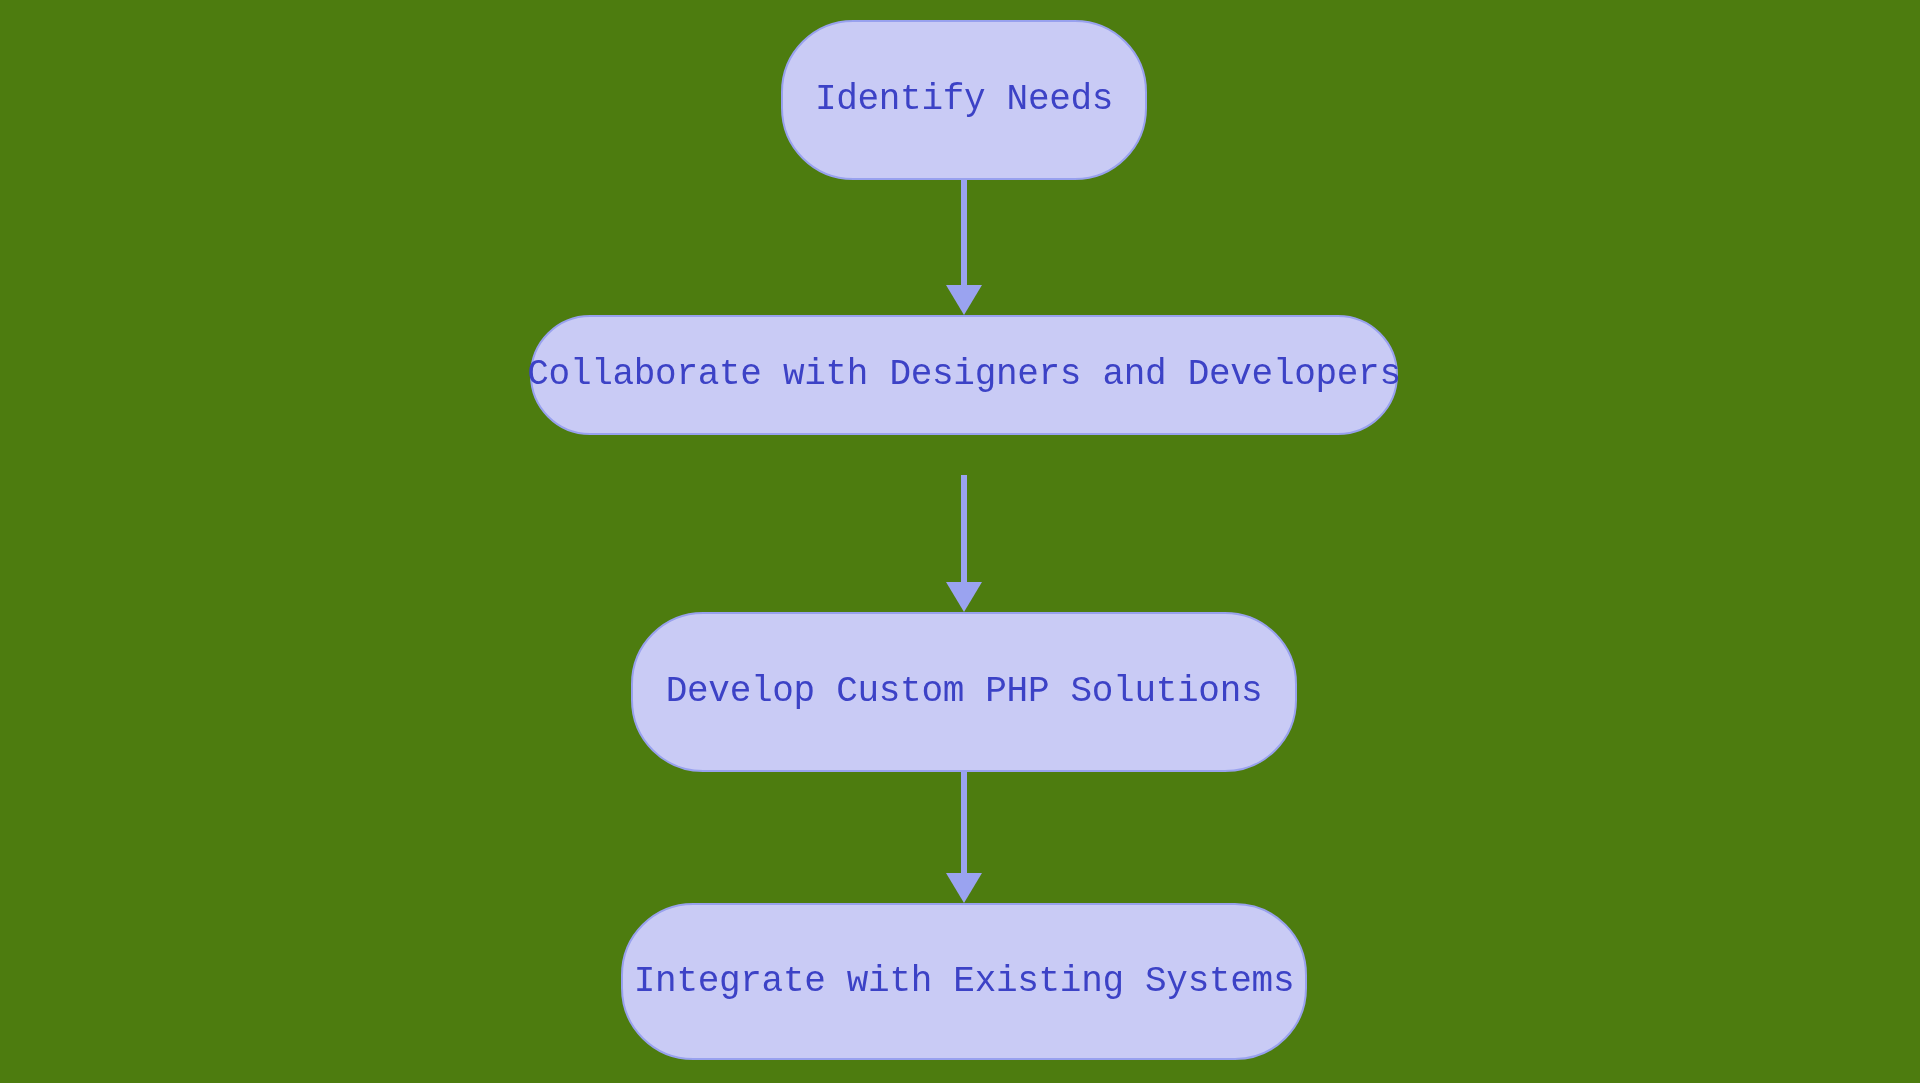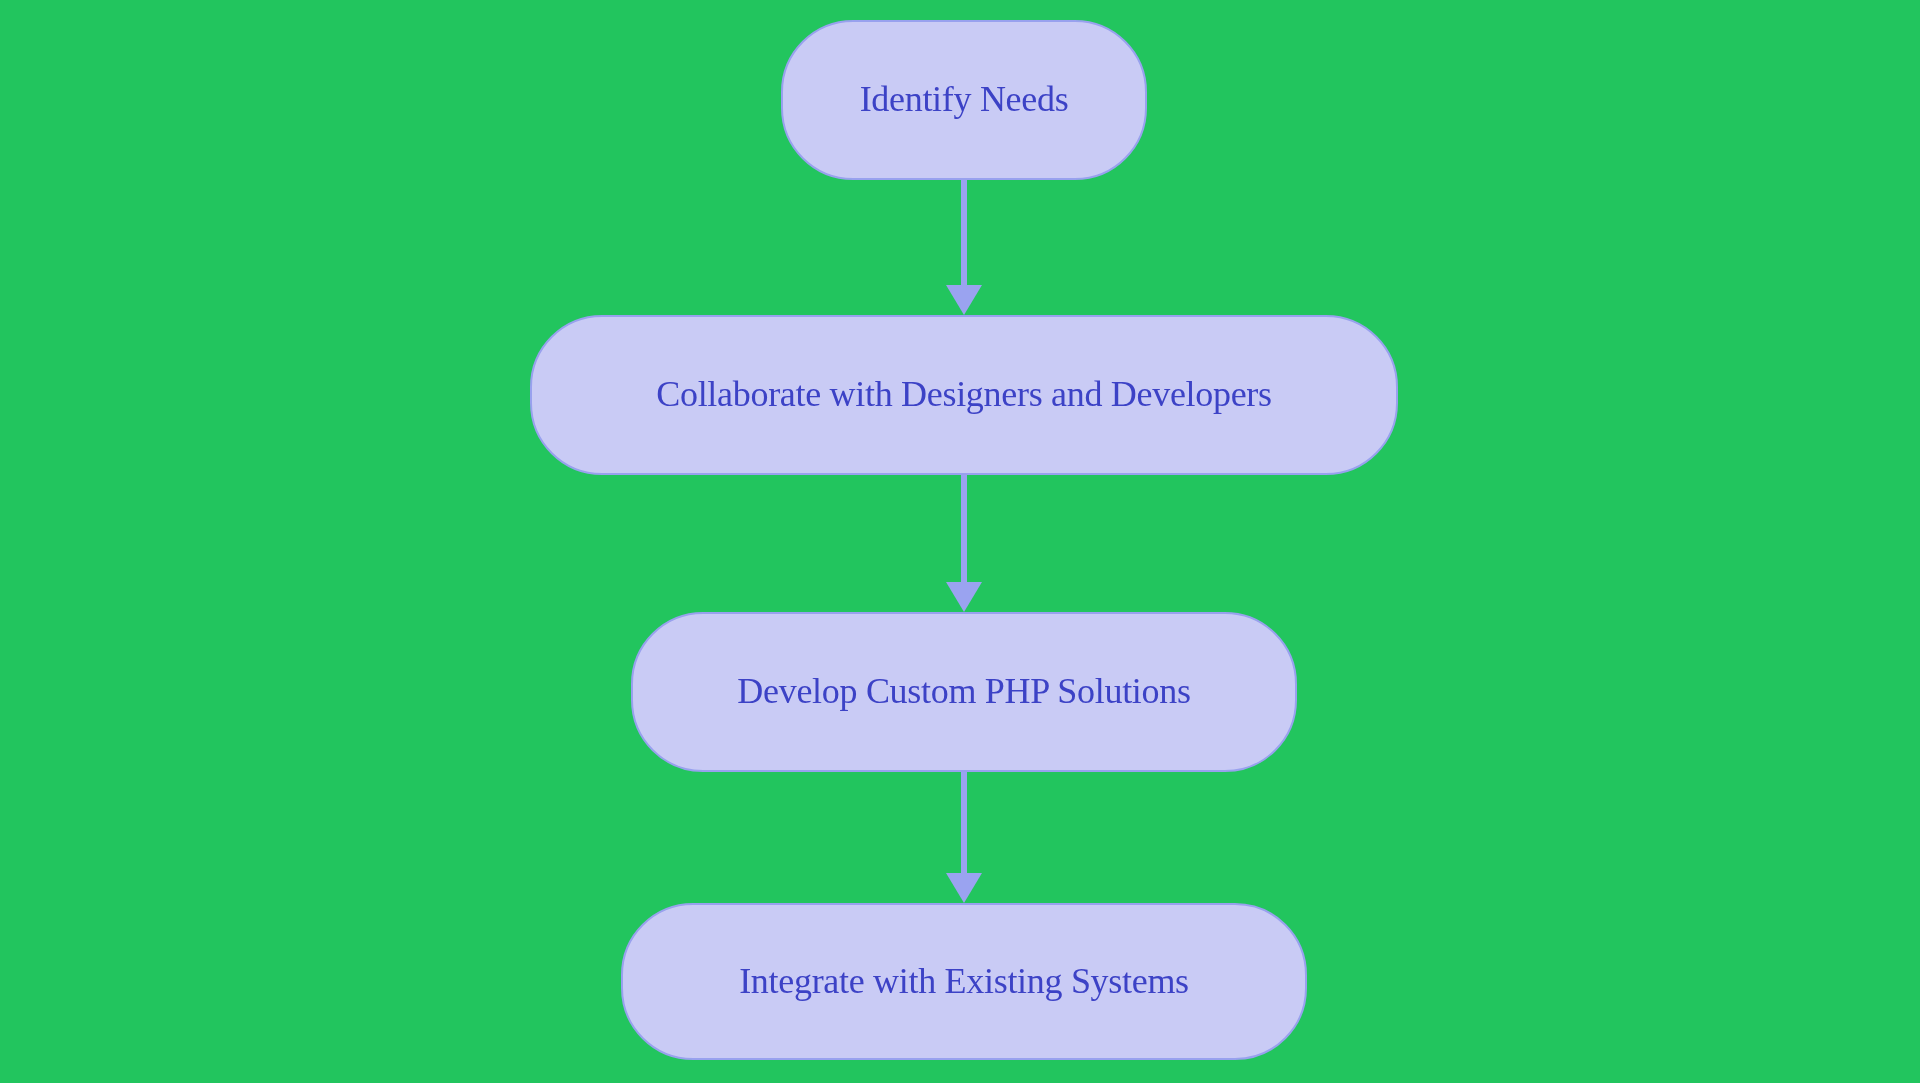--- a/index.html
+++ b/index.html
@@ -4,23 +4,23 @@
 <style>
   html, body {
     margin: 0;
     padding: 0;
     background: #ffffff;
   }
   .canvas {
     position: relative;
     width: 1920px;
     height: 1083px;
-    background: #22c55e;
+    background: #4d7c0f;
     overflow: hidden;
-    font-family: Liberation Serif, serif;
+    font-family: Liberation Mono, monospace;
   }
   .node {
     position: absolute;
     box-sizing: border-box;
     background: #c9cbf5;
     border: 2px solid #98a1ee;
     border-radius: 72px;
     display: flex;
     align-items: center;
     justify-content: center;
@@ -28,21 +28,21 @@
   }
   .node-label {
     color: #3c42c6;
     font-size: 36px;
     font-weight: 400;
     letter-spacing: -0.3px;
     line-height: 1.2;
     white-space: nowrap;
   }
   .n1 { left: 781px; top: 20px;  width: 366px; height: 160px; }
-  .n2 { left: 530px; top: 315px; width: 868px; height: 160px; }
+  .n2 { left: 530px; top: 315px; width: 868px; height: 120px; }
   .n3 { left: 631px; top: 612px; width: 666px; height: 160px; align-items: center; }
   .n4 { left: 621px; top: 903px; width: 686px; height: 157px; }
 
   .arrow {
     position: absolute;
     left: 946px;
     width: 36px;
     display: flex;
     flex-direction: column;
     align-items: center;

